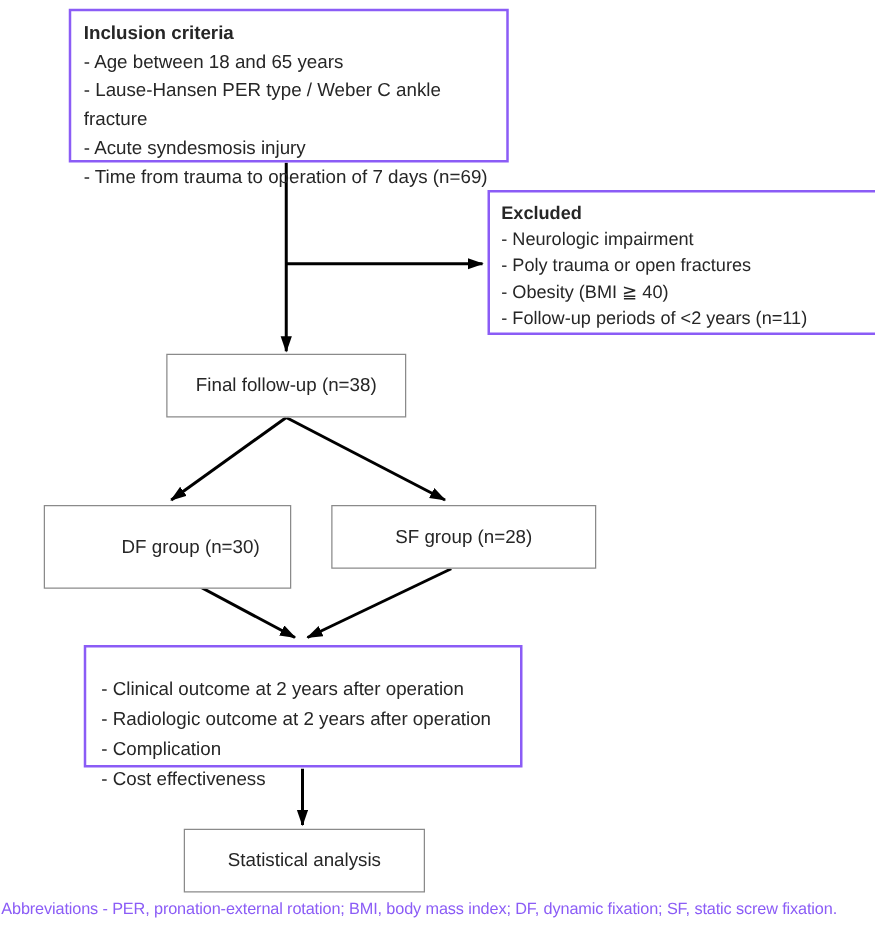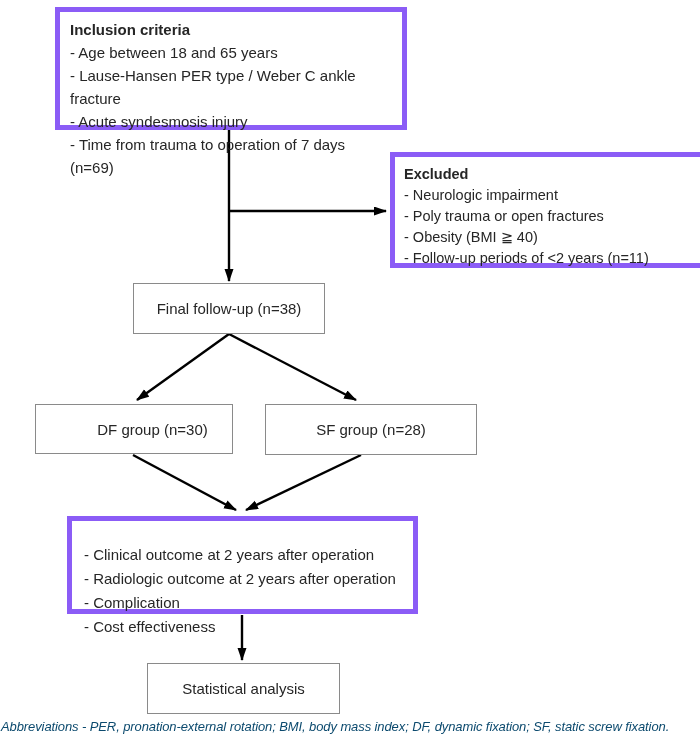--- a/index.html
+++ b/index.html
@@ -21,21 +21,21 @@
     left: 0; top: 0;
     width: 700px; height: 741px;
     pointer-events: none;
   }
   .box {
     position: absolute;
     box-sizing: border-box;
     background: #ffffff;
   }
   .box.list {
-    border: 5px solid #8b5cf6;
+    border: 2px solid #8b5cf6;
     text-align: left;
   }
   .box.center {
     border: 1px solid #8a8a8a;
     display: flex;
     align-items: center;
     justify-content: center;
     text-align: center;
     font-size: 15px;
   }
@@ -45,36 +45,35 @@
     font-size: 15px;
     line-height: 23px;
   }
   .b-excluded {
     left: 390px; top: 152px; width: 320px; height: 116px;
     padding: 7px 9px;
     font-size: 14.5px;
     line-height: 21px;
   }
   .b-final { left: 133px; top: 283px; width: 192px; height: 51px; }
-  .b-df    { left: 35px;  top: 404px; width: 198px; height: 50px; padding-left: 37px; }
+  .b-df    { left: 35px;  top: 404px; width: 198px; height: 67px; padding-left: 37px; }
   .b-sf    { left: 265px; top: 404px; width: 212px; height: 51px; }
   .b-outcomes {
     left: 67px; top: 516px; width: 351px; height: 98px;
     padding: 22px 12px;
     font-size: 15px;
     line-height: 24px;
   }
   .b-stat { left: 147px; top: 663px; width: 193px; height: 51px; }
   .box .title { font-weight: bold; }
   .footnote {
     position: absolute;
     left: 1px; top: 719px; width: 669px;
     font-size: 13px;
-    font-style: italic;
-    color: #0c4a6e;
+    color: #8b5cf6;
     white-space: nowrap;
     letter-spacing: -0.1px;
   }
 </style>
 </head>
 <body>
 
 <div class="canvas">
 
   <svg class="arrows" width="700" height="741" viewBox="0 0 700 741" xmlns="http://www.w3.org/2000/svg">

